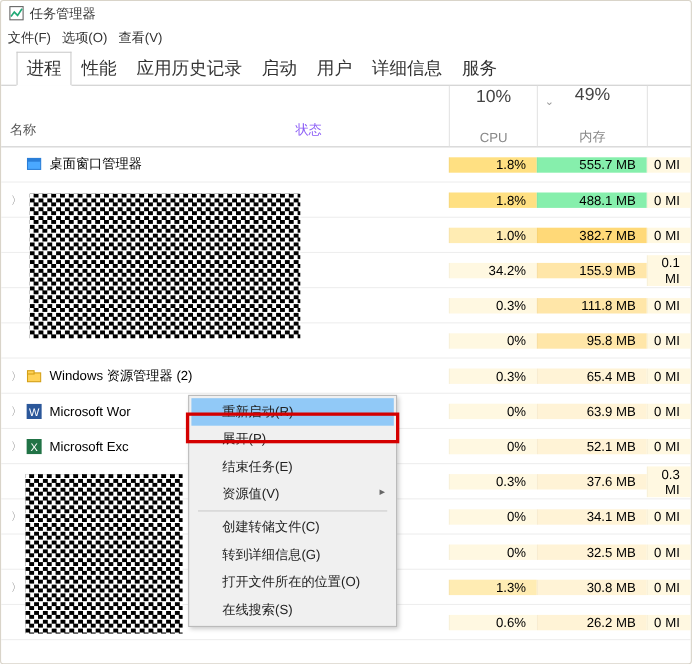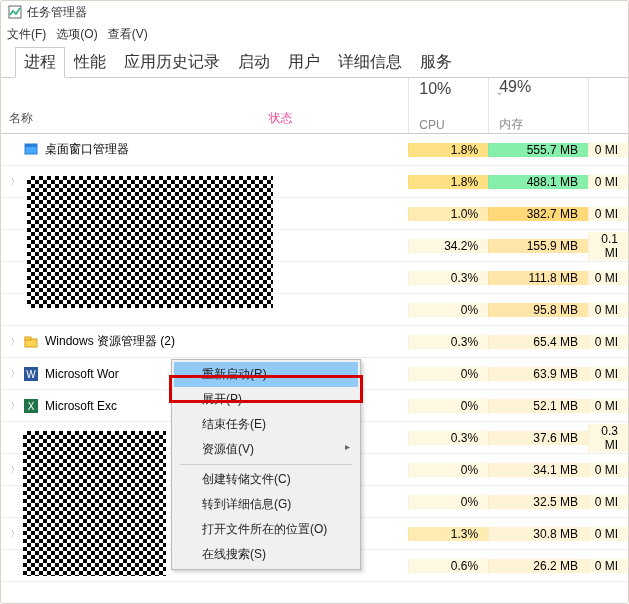--- a/index.html
+++ b/index.html
@@ -50,26 +50,26 @@
     border-bottom: 1px solid #fff;
   }
   .header-row {
     display: flex;
     height: 56px;
     border-bottom: 1px solid #ccc;
     align-items: stretch;
     font-size: 12px;
   }
   .col-name { width: 260px; padding: 0 8px; display:flex; align-items:flex-end; padding-bottom:6px; color:#555;}
-  .col-state { width: 148px; padding: 0 8px; display:flex; align-items:flex-end; padding-bottom:6px; color:#ec4899;}
+  .col-state { width: 148px; padding: 0 8px; display:flex; align-items:flex-end; padding-bottom:6px; color:#8b5cf6;}
   .col-cpu, .col-mem, .col-disk {
     border-left: 1px solid #e4e4e4;
     display: flex;
     flex-direction: column;
-    align-items: flex-start;
+    align-items: center;
     justify-content: center;
     padding: 4px 10px;
     color: #555;
   }
   .col-cpu { width: 80px; }
   .col-mem { width: 100px; }
   .col-disk { width: 40px; }
   .hdr-pct { font-size: 16px; color: #444; }
   .hdr-lbl { font-size: 12px; color: #888; margin-top: 20px; }
   .rows { }

